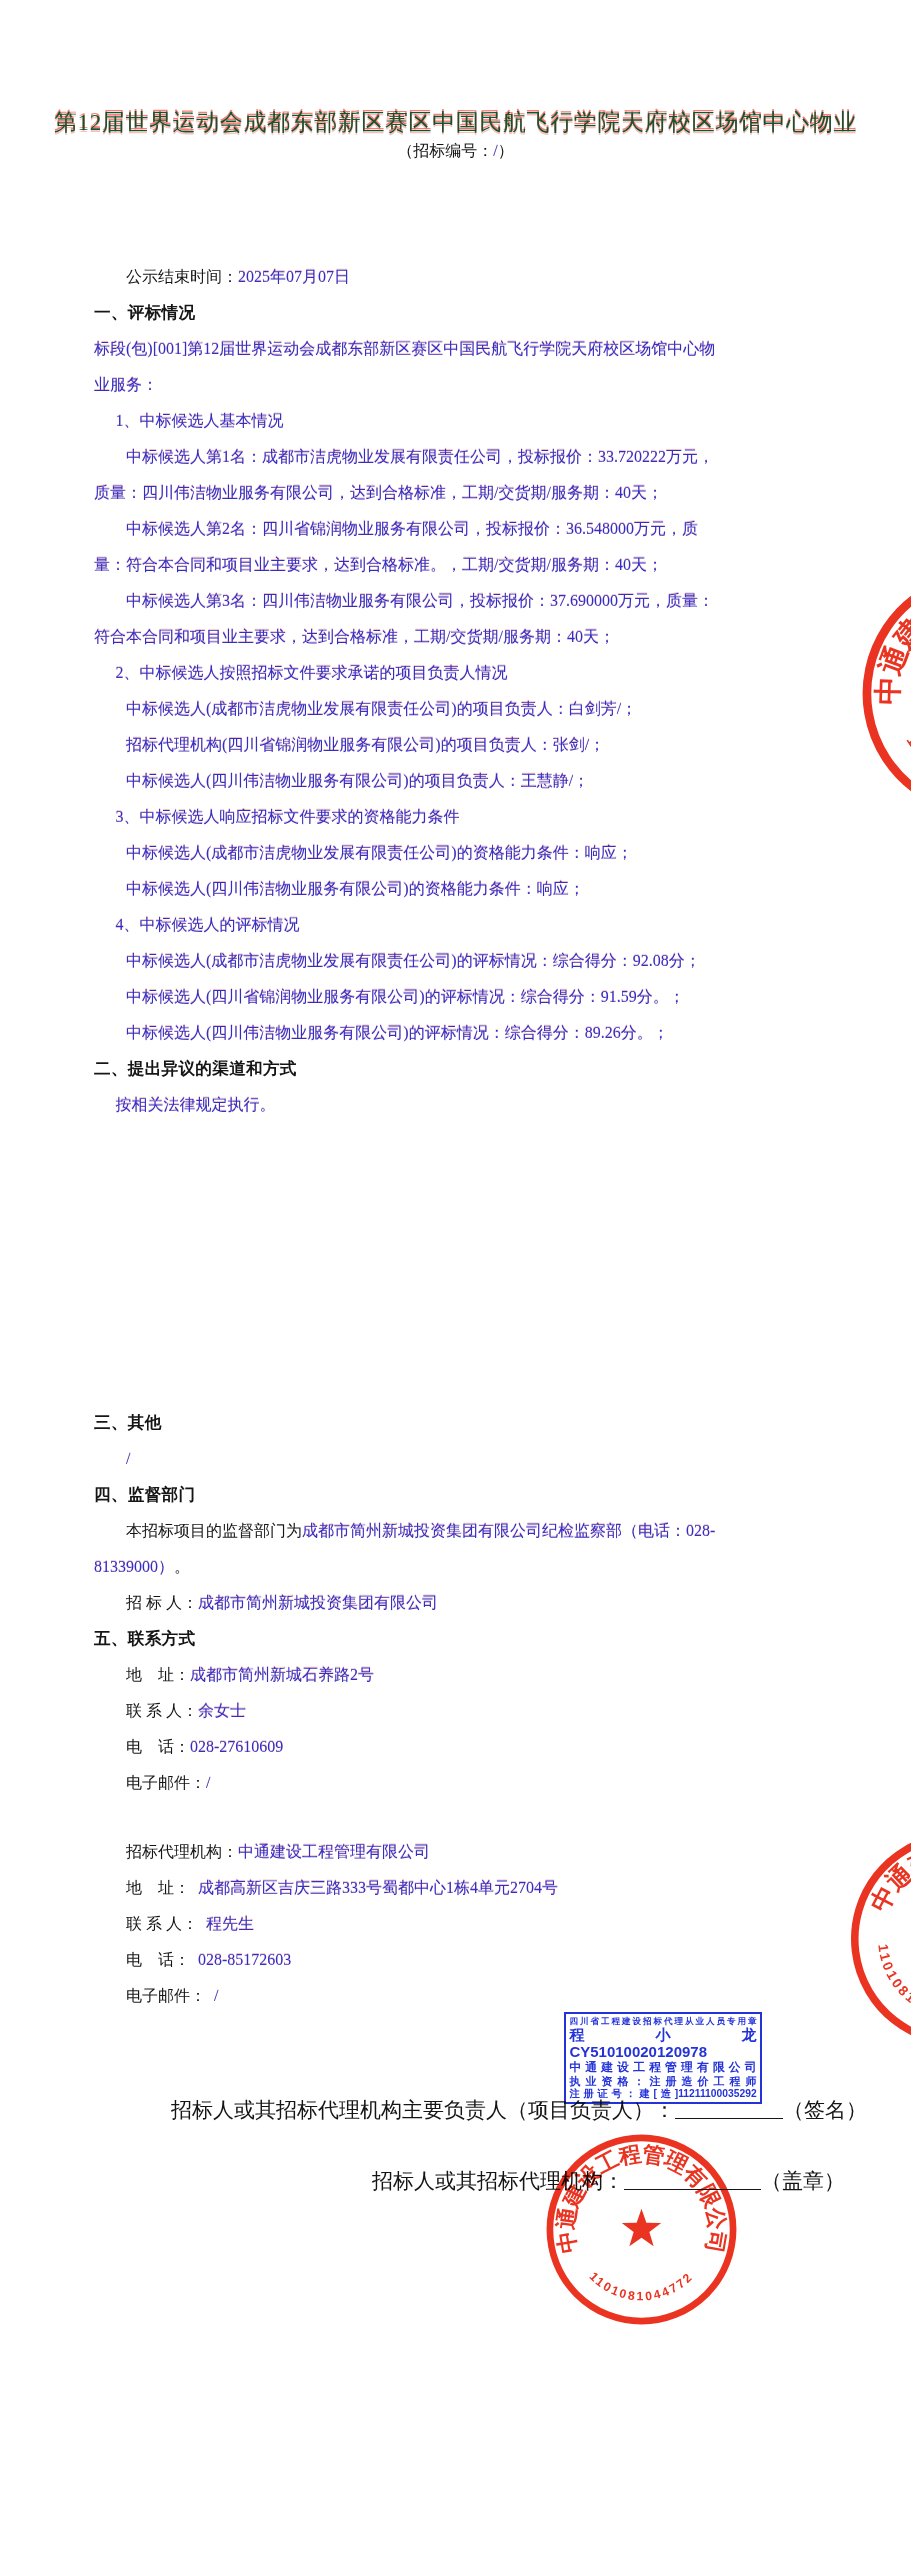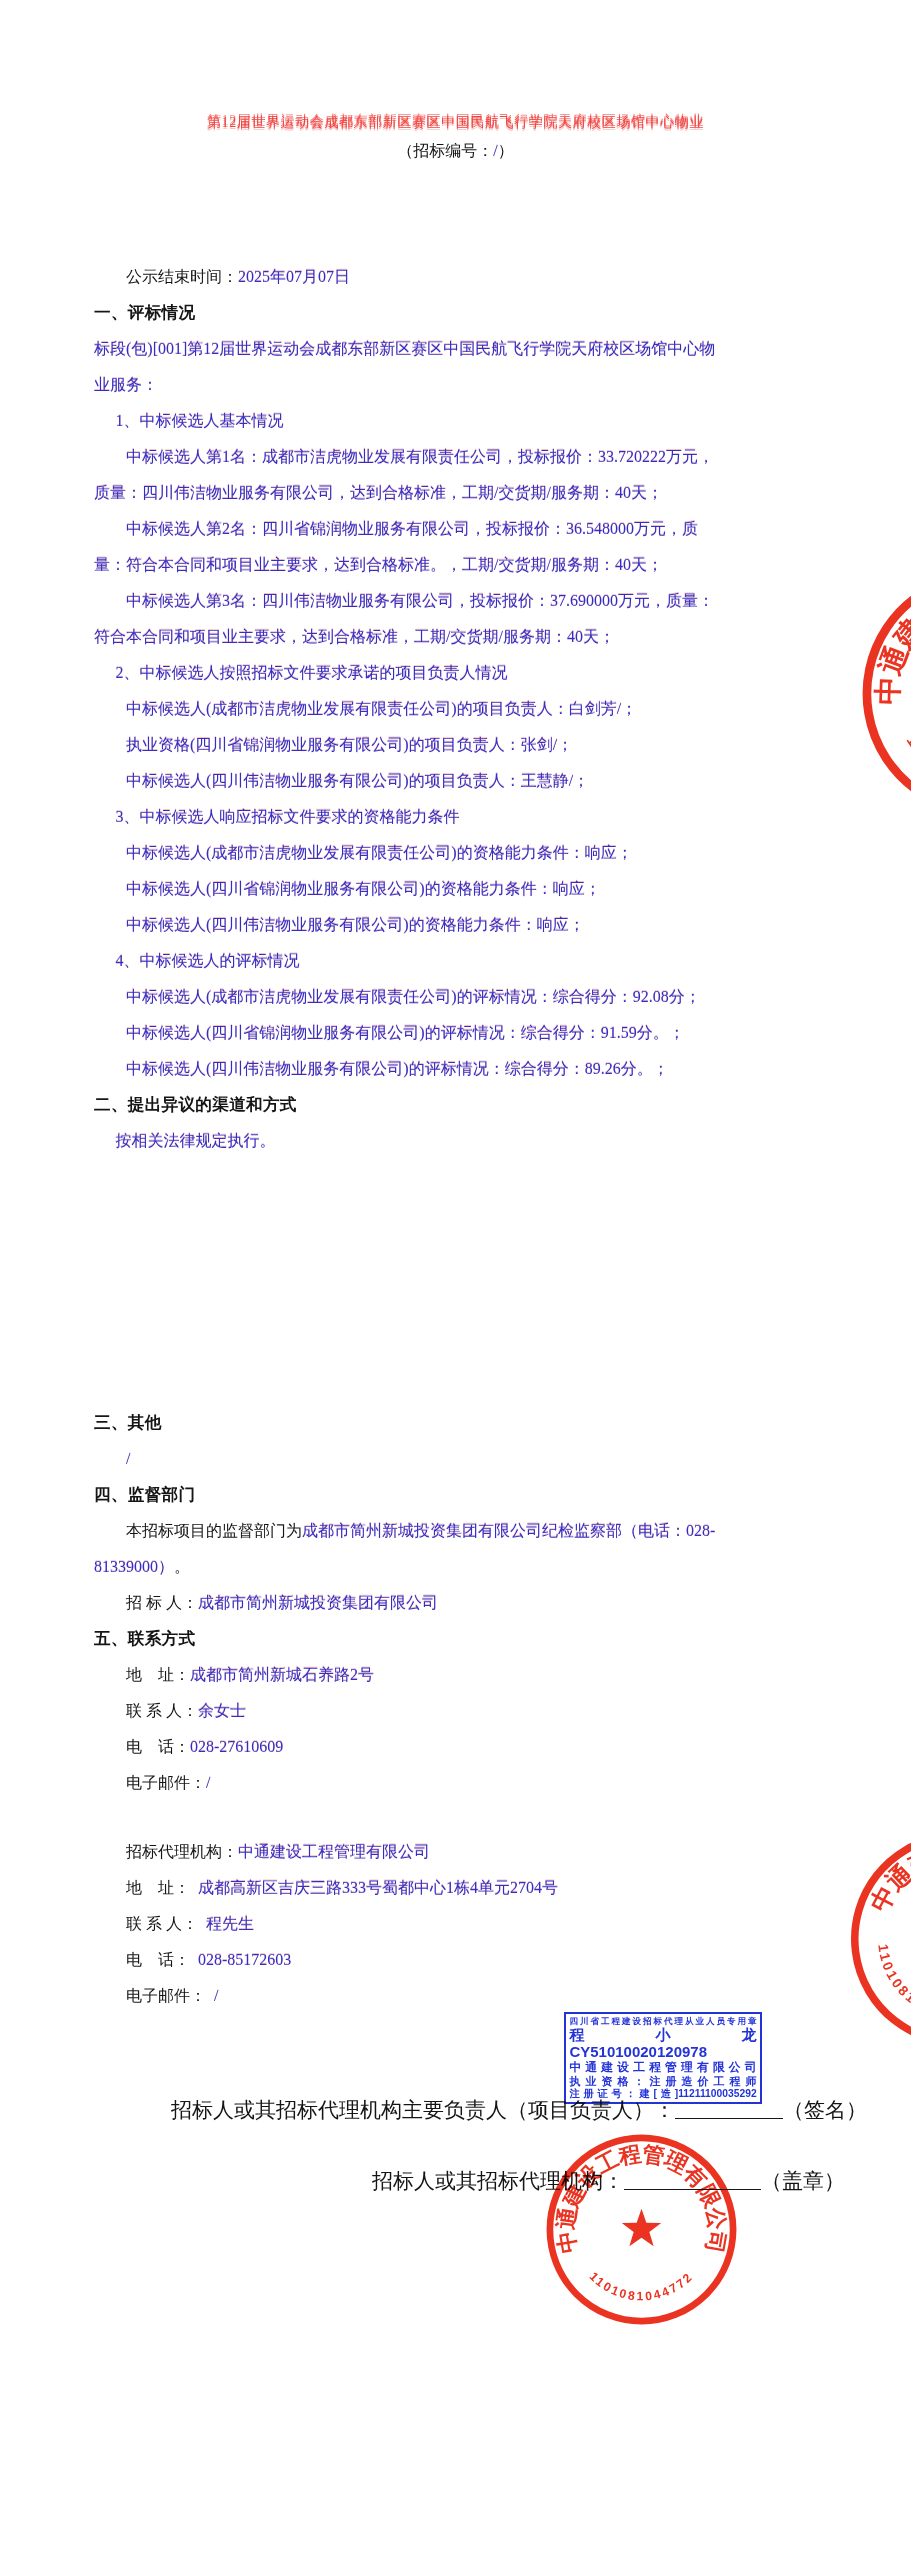--- a/index.html
+++ b/index.html
@@ -1,21 +1,21 @@
 <!DOCTYPE html>
 <html style="font-size:9.2px"><head>
 <meta charset="utf-8">
 <style>
   html,body{margin:0;padding:0}
   body{width:911px;height:2576px;position:relative;background:#ffffff;overflow:hidden;
        font-family:"Liberation Serif","DejaVu Serif",serif;color:#151515}
   #page{position:absolute;inset:0}
   
   #title-block{position:absolute;left:0;right:0;top:104px;text-align:center}
-  .title-line{font-size:14px;line-height:37px;letter-spacing:0.6px;color:#ef4444;
+  .title-line{font-size:23px;line-height:37px;letter-spacing:0.6px;color:#14532d;
               text-shadow:0 -1.7px 0 rgba(243,70,58,.70),0 1.7px 0 rgba(243,96,84,.40)}
   #subtitle{font-size:16px;margin-top:0;color:#151515}
   
   #rows-top{position:absolute;left:94px;top:259px;width:742px}
   #rows-bottom{position:absolute;left:94px;top:1405px;width:742px}
   .row{font-size:16px;line-height:36px;white-space:pre-wrap}
   .h{font-family:"Liberation Sans","DejaVu Sans",sans-serif;font-weight:700;font-size:16.6px;letter-spacing:0.3px}
   .ind{text-indent:2em}
   .num{text-indent:1.35em}
   .p{text-indent:2em}
@@ -60,25 +60,24 @@
       <div class="row p0"><span class="v">业服务：</span></div>
       <div class="row num"><span class="v">1、中标候选人基本情况</span></div>
       <div class="row p"><span class="v">中标候选人第1名：成都市洁虎物业发展有限责任公司，投标报价：33.720222万元，</span></div>
       <div class="row p0"><span class="v">质量：四川伟洁物业服务有限公司，达到合格标准，工期/交货期/服务期：40天；</span></div>
       <div class="row p"><span class="v">中标候选人第2名：四川省锦润物业服务有限公司，投标报价：36.548000万元，质</span></div>
       <div class="row p0"><span class="v">量：符合本合同和项目业主要求，达到合格标准。，工期/交货期/服务期：40天；</span></div>
       <div class="row p"><span class="v">中标候选人第3名：四川伟洁物业服务有限公司，投标报价：37.690000万元，质量：</span></div>
       <div class="row p0"><span class="v">符合本合同和项目业主要求，达到合格标准，工期/交货期/服务期：40天；</span></div>
       <div class="row num"><span class="v">2、中标候选人按照招标文件要求承诺的项目负责人情况</span></div>
       <div class="row p"><span class="v">中标候选人(成都市洁虎物业发展有限责任公司)的项目负责人：白剑芳/；</span></div>
-      <div class="row p"><span class="v">执业资格(四川省锦润物业服务有限公司)的项目负责人：张剑/；</span></div>
+      <div class="row p"><span class="v">招标代理机构(四川省锦润物业服务有限公司)的项目负责人：张剑/；</span></div>
       <div class="row p"><span class="v">中标候选人(四川伟洁物业服务有限公司)的项目负责人：王慧静/；</span></div>
       <div class="row num"><span class="v">3、中标候选人响应招标文件要求的资格能力条件</span></div>
       <div class="row p"><span class="v">中标候选人(成都市洁虎物业发展有限责任公司)的资格能力条件：响应；</span></div>
-      <div class="row p"><span class="v">中标候选人(四川省锦润物业服务有限公司)的资格能力条件：响应；</span></div>
       <div class="row p"><span class="v">中标候选人(四川伟洁物业服务有限公司)的资格能力条件：响应；</span></div>
       <div class="row num"><span class="v">4、中标候选人的评标情况</span></div>
       <div class="row p"><span class="v">中标候选人(成都市洁虎物业发展有限责任公司)的评标情况：综合得分：92.08分；</span></div>
       <div class="row p"><span class="v">中标候选人(四川省锦润物业服务有限公司)的评标情况：综合得分：91.59分。；</span></div>
       <div class="row p"><span class="v">中标候选人(四川伟洁物业服务有限公司)的评标情况：综合得分：89.26分。；</span></div>
       <div class="row h"><span class="k">二、提出异议的渠道和方式</span></div>
       <div class="row num"><span class="v">按相关法律规定执行。</span></div>
     </div>
 
   <div id="rows-bottom">

